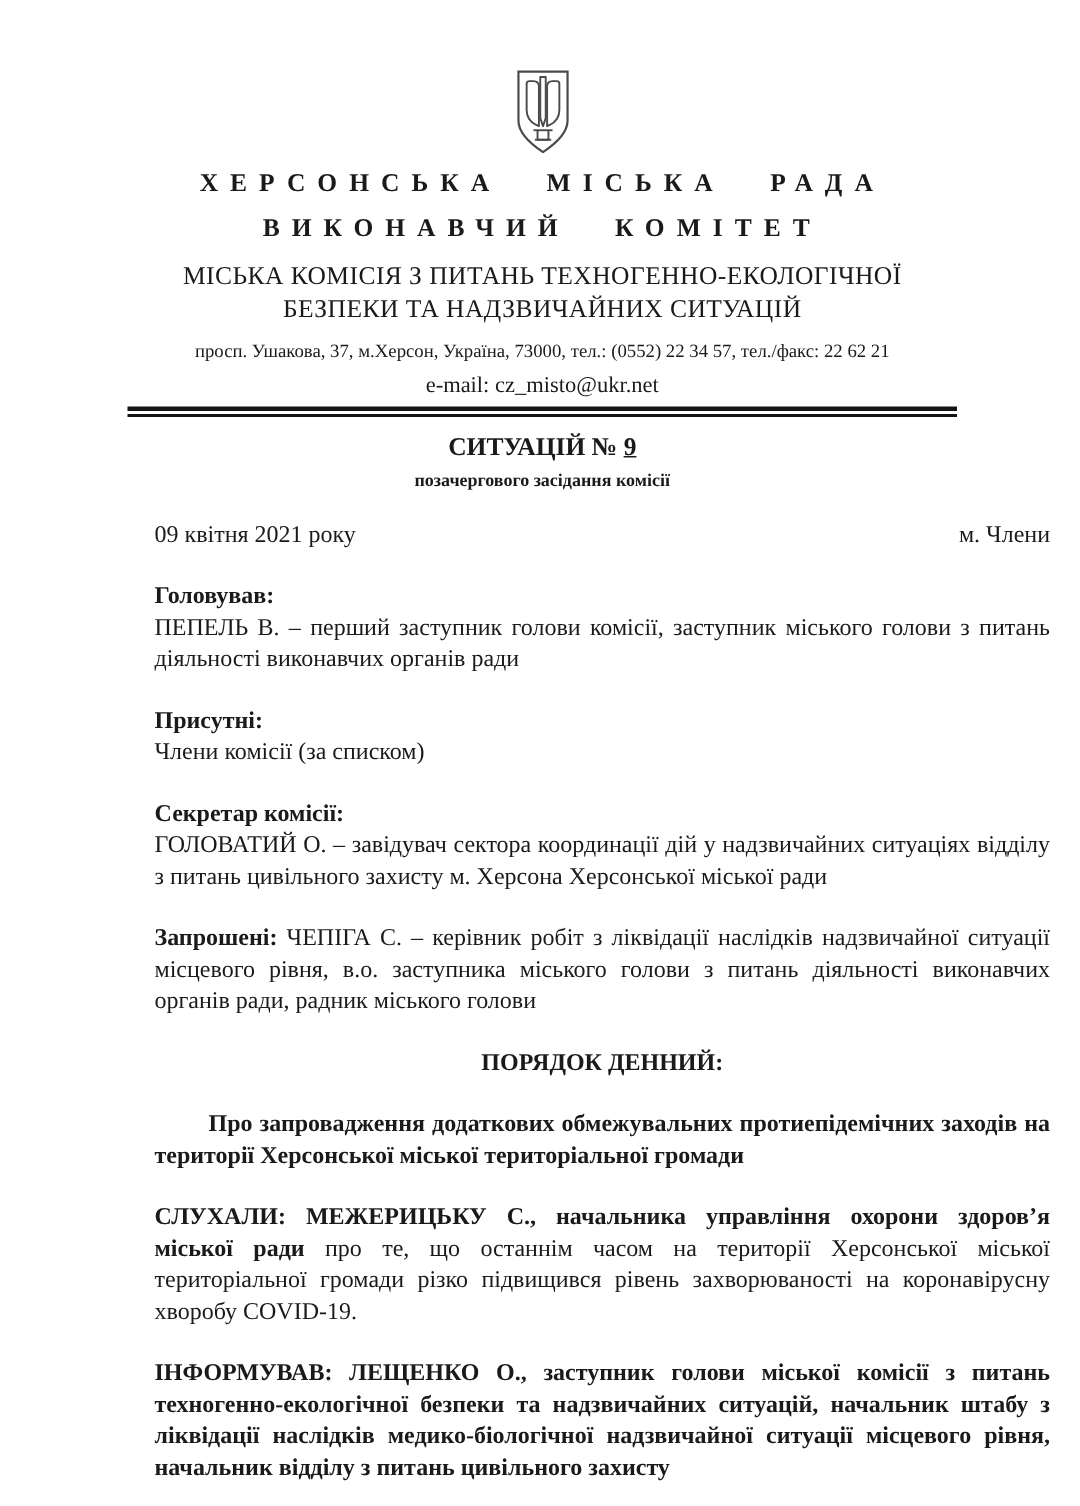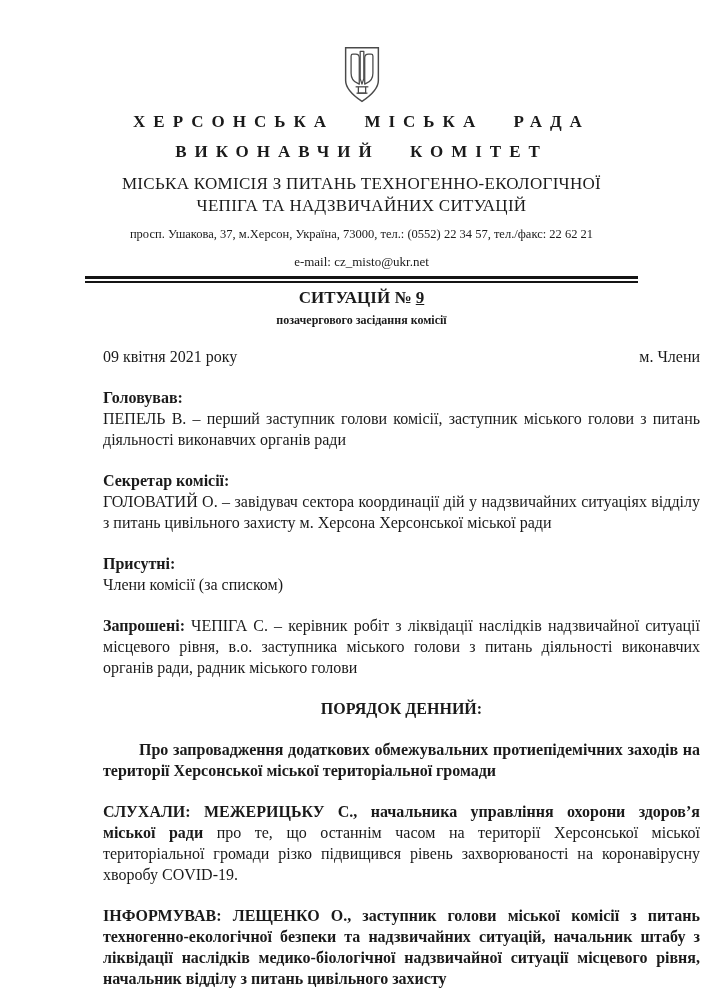--- a/index.html
+++ b/index.html
@@ -29,21 +29,21 @@
     letter-spacing: 8px; word-spacing: 18px;
     white-space: nowrap; line-height: 22px;
   }
   .org-line2 { margin-top: 8px; }
   .commission {
     font-size: 17px; font-weight: normal;
     line-height: 22px; margin-top: 10px;
     letter-spacing: 0.3px;
   }
   .addr { font-size: 12.5px; line-height: 16px; margin-top: 9px; }
-  .email { font-size: 13px; line-height: 16px; margin-top: 12px; }
+  .email { font-size: 15px; line-height: 16px; margin-top: 7px; }
   .rule { margin-top: 6px; }
   .rule-thick { height: 3px; background: #141414; }
   .rule-thin { height: 1.5px; background: #141414; margin-top: 2px; }
 
   
   .title-block {
     position: absolute;
     left: 85px; top: 287px; width: 553px;
     text-align: center;
   }
@@ -82,21 +82,21 @@
           <path d="M15 44 H29"></path>
           <path d="M18 44 V51 H26 V44"></path>
           <path d="M16 51 H28"></path>
         </g>
       </svg>
     </div>
     <div class="org-line1">ХЕРСОНСЬКА МІСЬКА РАДА</div>
     <div class="org-line2">ВИКОНАВЧИЙ КОМІТЕТ</div>
     <div class="commission">
       <div>МІСЬКА КОМІСІЯ З ПИТАНЬ ТЕХНОГЕННО-ЕКОЛОГІЧНОЇ</div>
-      <div>ЧЕПІГА ТА НАДЗВИЧАЙНИХ СИТУАЦІЙ</div>
+      <div>БЕЗПЕКИ ТА НАДЗВИЧАЙНИХ СИТУАЦІЙ</div>
     </div>
     <div class="addr">просп. Ушакова, 37, м.Херсон, Україна, 73000, тел.: (0552) 22 34 57, тел./факс: 22 62 21</div>
     <div class="email">e-mail: cz_misto@ukr.net</div>
     <div class="rule">
       <div class="rule-thick"></div>
       <div class="rule-thin"></div>
     </div>
   </div>
 
   <div class="title-block">
@@ -110,27 +110,27 @@
       <span>09 квітня 2021 року</span>
       <span>м. Члени</span>
     </div>
 
     <div class="group">
       <p class="label">Головував:</p>
       <p class="just">ПЕПЕЛЬ В. – перший заступник голови комісії, заступник міського голови з питань діяльності виконавчих органів ради</p>
     </div>
 
     <div class="group">
-      <p class="label">Секретар комісії:</p>
-      <p class="just">ГОЛОВАТИЙ О. – завідувач сектора координації дій у надзвичайних ситуаціях відділу з питань цивільного захисту м. Херсона Херсонської міської ради</p>
+      <p class="label">Присутні:</p>
+      <p>Члени комісії (за списком)</p>
     </div>
 
     <div class="group">
-      <p class="label">Присутні:</p>
-      <p>Члени комісії (за списком)</p>
+      <p class="label">Секретар комісії:</p>
+      <p class="just">ГОЛОВАТИЙ О. – завідувач сектора координації дій у надзвичайних ситуаціях відділу з питань цивільного захисту м. Херсона Херсонської міської ради</p>
     </div>
 
     <div class="group">
       <p class="just"><b>Запрошені:</b> <span>ЧЕПІГА С. – керівник робіт з ліквідації наслідків надзвичайної ситуації місцевого рівня, в.о. заступника міського голови з питань діяльності виконавчих органів ради, радник міського голови</span></p>
     </div>
 
     <div class="group">
       <p class="center bold">ПОРЯДОК ДЕННИЙ:</p>
     </div>
 

